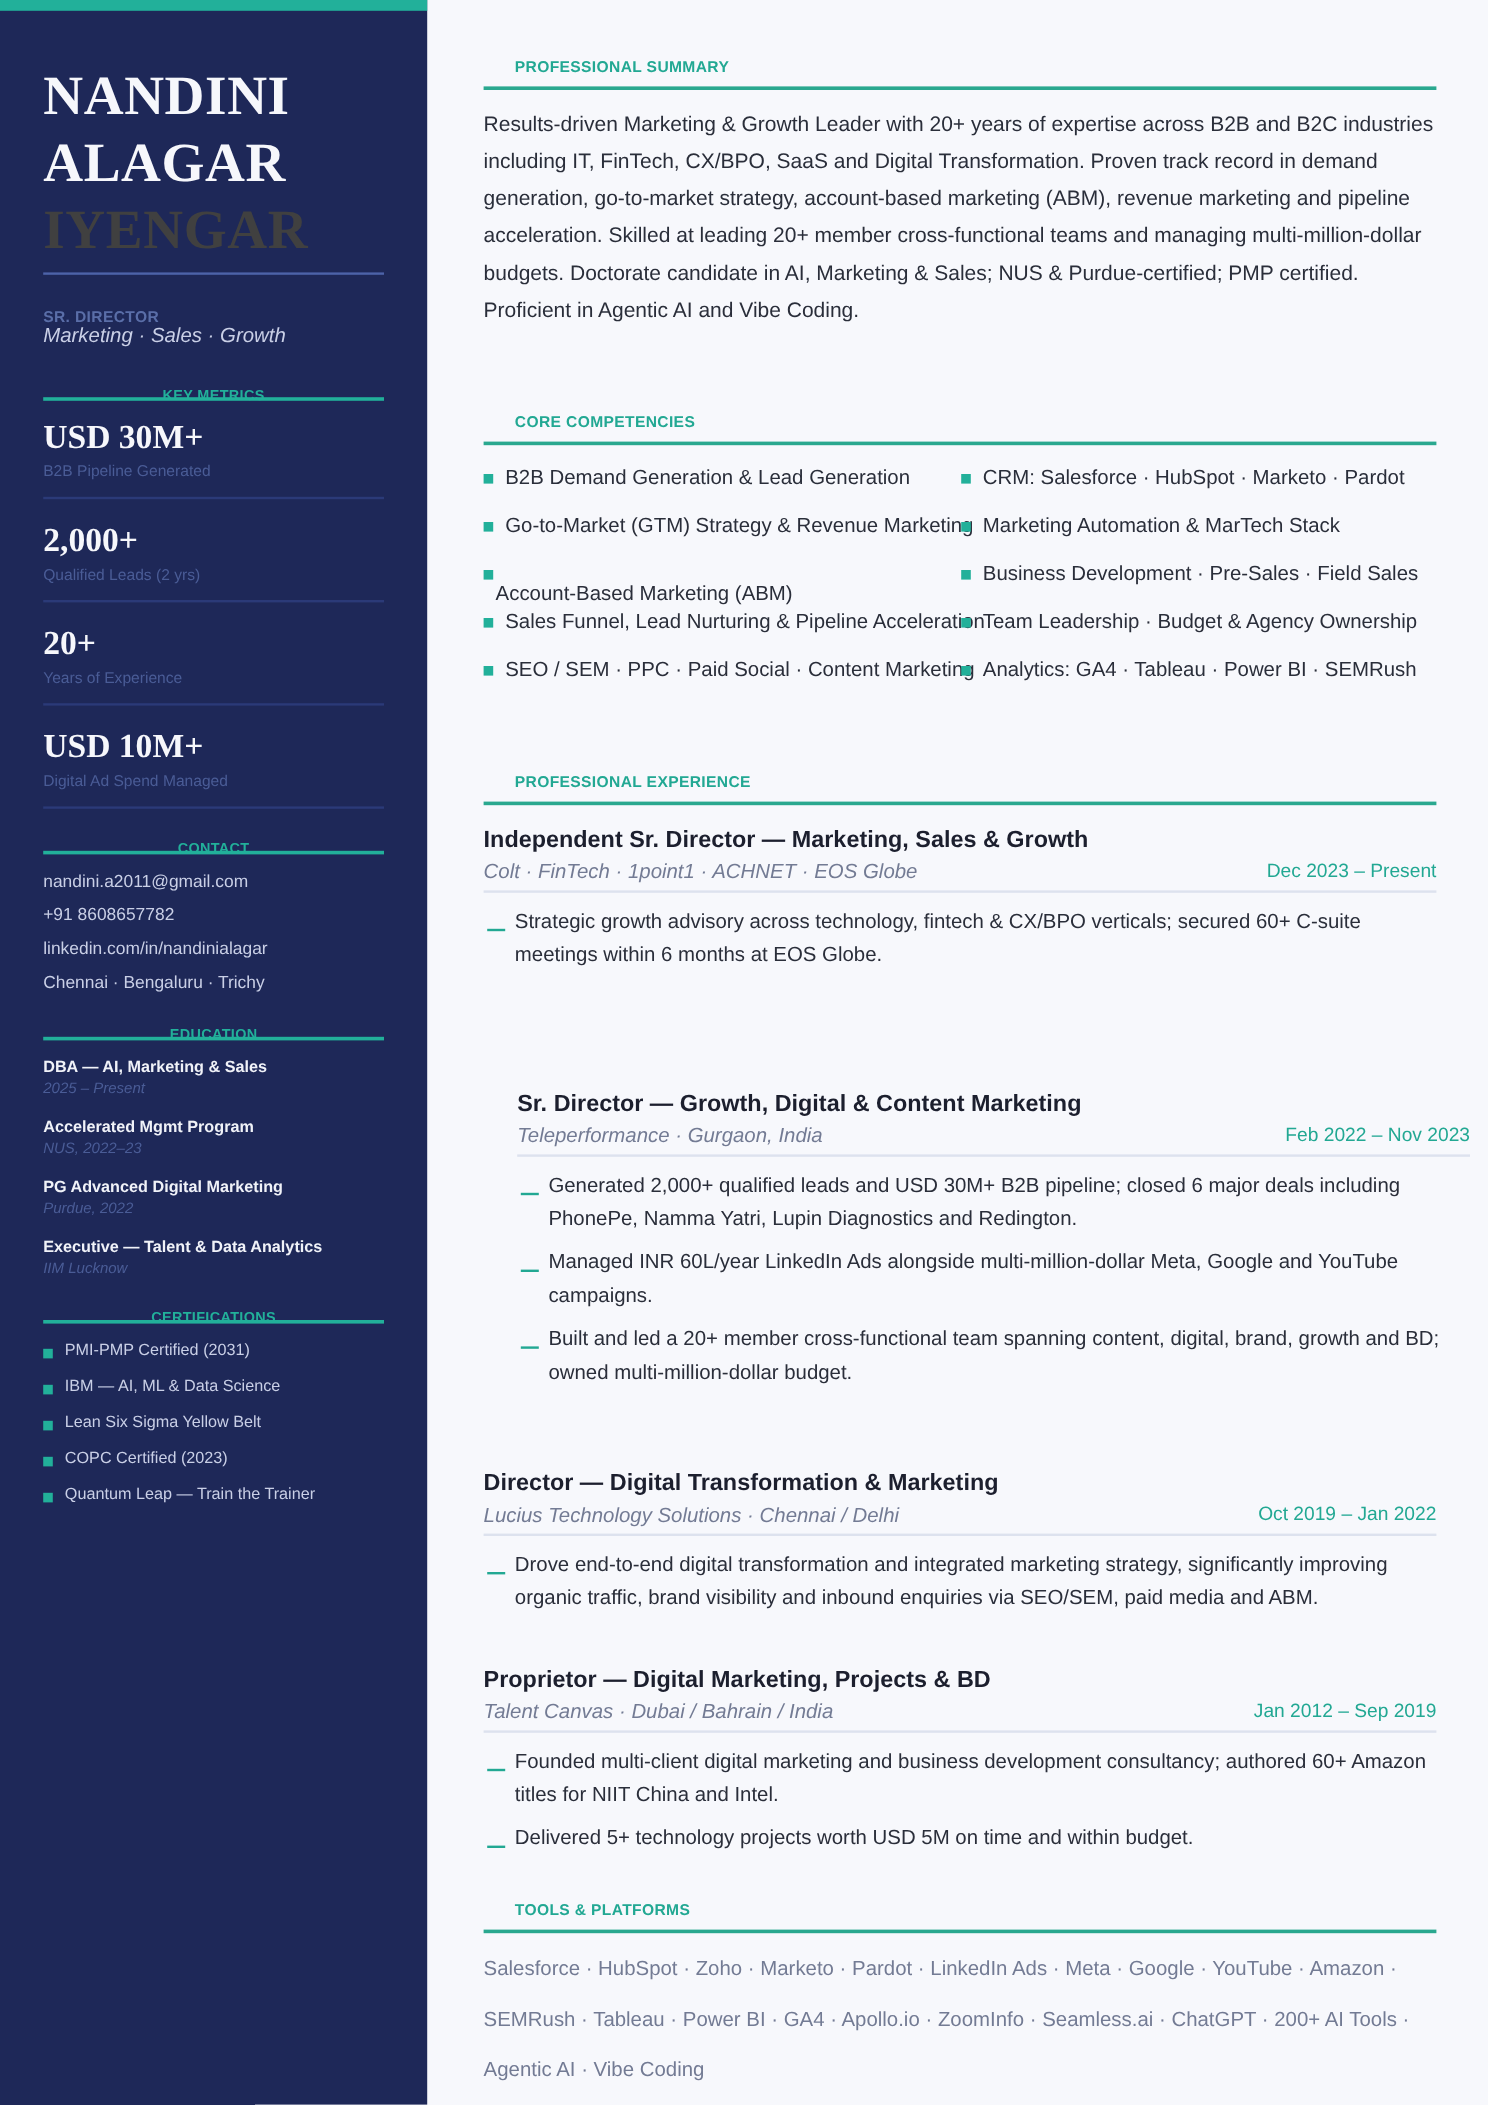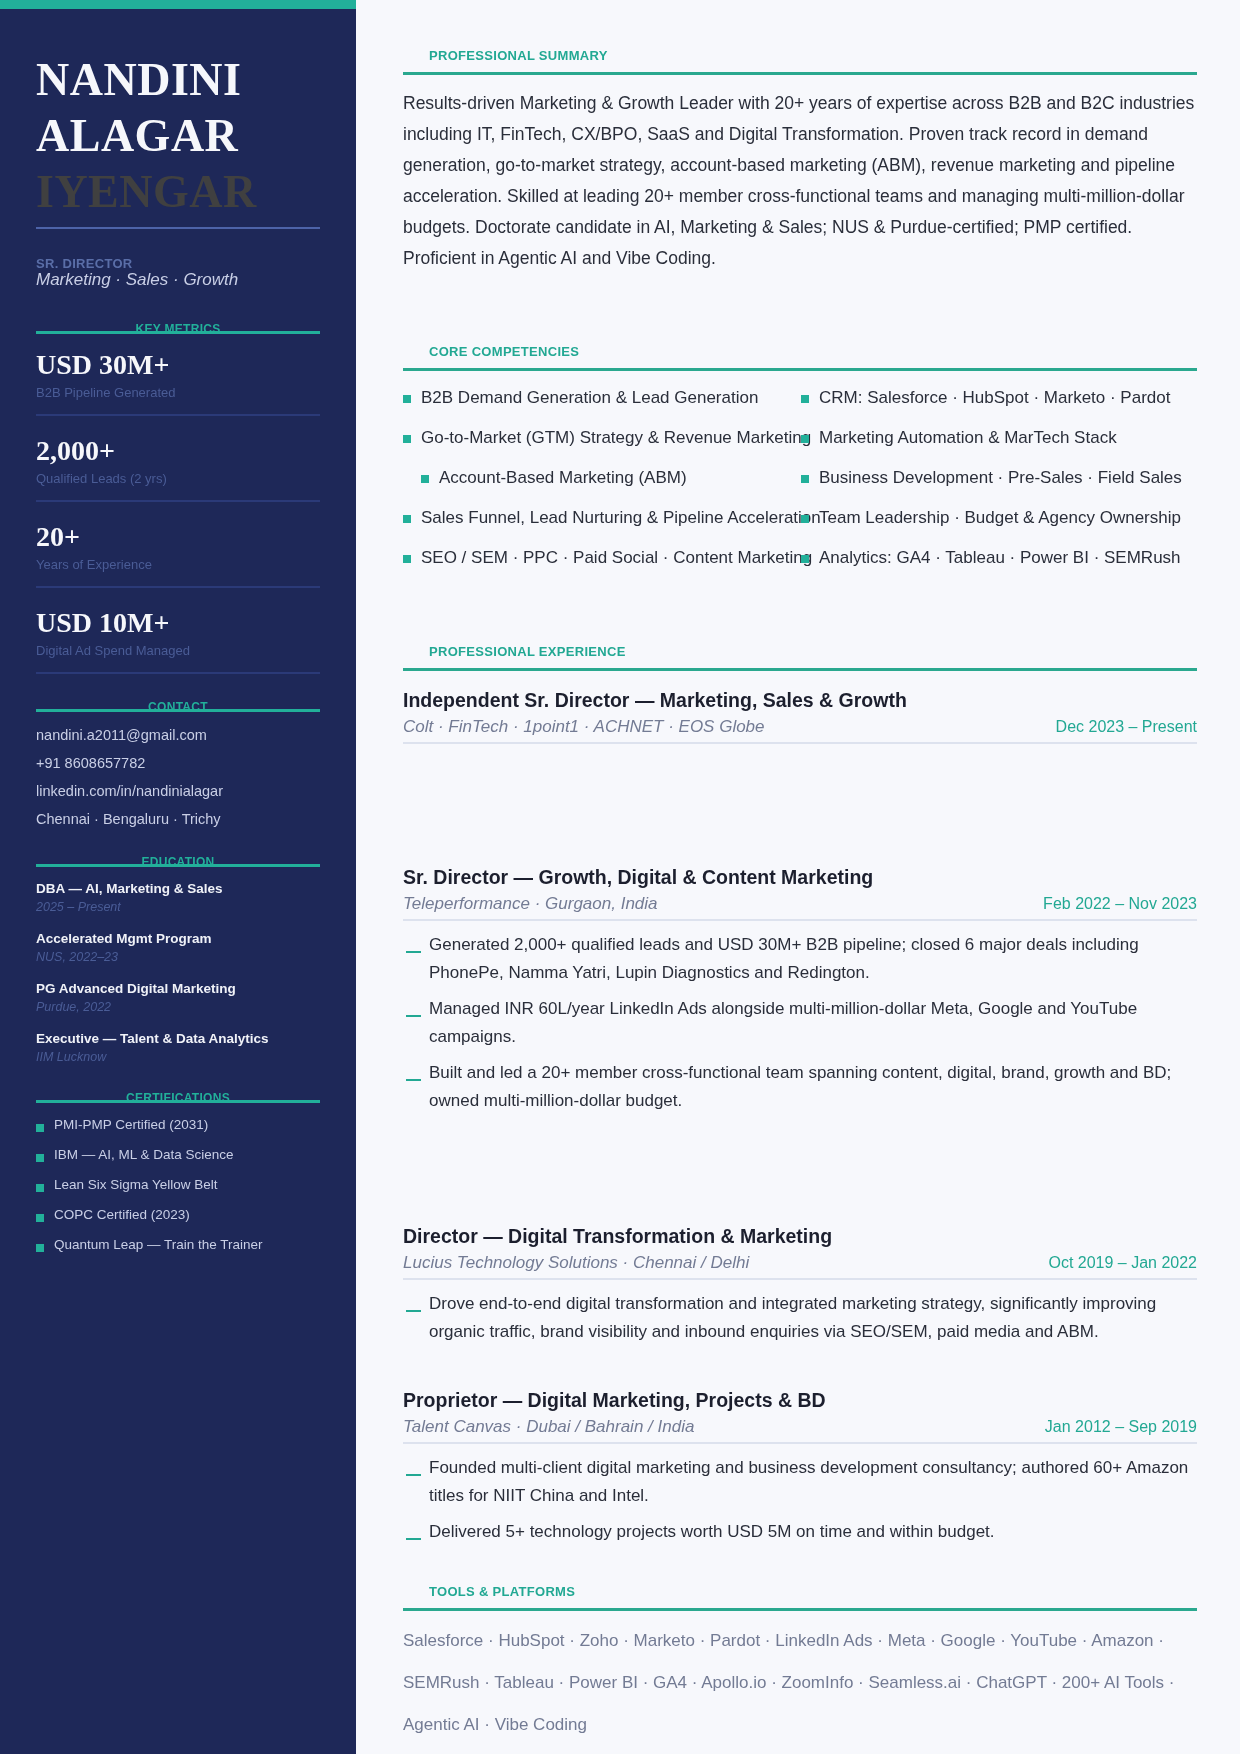--- a/index.html
+++ b/index.html
@@ -191,21 +191,21 @@
   </div>
   <div class="comp-grid">
     <div class="comp-item" style="left:0; top:0;">
         <span class="sq"></span>
         <span class="txt">B2B Demand Generation &amp; Lead Generation</span>
       </div>
     <div class="comp-item" style="left:0; top:40px;">
         <span class="sq"></span>
         <span class="txt">Go-to-Market (GTM) Strategy &amp; Revenue Marketing</span>
       </div>
-    <div class="comp-item" style="left:18px; top:80px;">
+    <div class="comp-item" style="left:0; top:80px;flex-direction:column;">
         <span class="sq"></span>
         <span class="txt">Account-Based Marketing (ABM)</span>
       </div>
     <div class="comp-item" style="left:0; top:120px;">
         <span class="sq"></span>
         <span class="txt">Sales Funnel, Lead Nurturing &amp; Pipeline Acceleration</span>
       </div>
     <div class="comp-item" style="left:0; top:160px;">
         <span class="sq"></span>
         <span class="txt">SEO / SEM · PPC · Paid Social · Content Marketing</span>
@@ -238,24 +238,28 @@
     <div class="sec-rule"></div>
   </div>
 
   <div class="job" style="top:687px;">
     <div class="job-title">Independent Sr. Director — Marketing, Sales &amp; Growth</div>
     <div class="job-meta">
       <span class="job-company">Colt · FinTech · 1point1 · ACHNET · EOS Globe</span>
       <span class="job-dates">Dec 2023 – Present</span>
     </div>
     <div class="bullets">
-    </div>
-  </div>
-
-  <div class="job" style="top:864px;">
+      <div class="bullet">
+          <span class="dash"></span>
+          <span class="btxt">Strategic growth advisory across technology, fintech &amp; CX/BPO verticals; secured 60+ C-suite meetings within 6 months at EOS Globe.</span>
+        </div>
+    </div>
+  </div>
+
+  <div class="job" style="top:907px;margin-left:28px;">
     <div class="job-title">Sr. Director — Growth, Digital &amp; Content Marketing</div>
     <div class="job-meta">
       <span class="job-company">Teleperformance · Gurgaon, India</span>
       <span class="job-dates">Feb 2022 – Nov 2023</span>
     </div>
     <div class="bullets">
       <div class="bullet">
           <span class="dash"></span>
           <span class="btxt">Generated 2,000+ qualified leads and USD 30M+ B2B pipeline; closed 6 major deals including PhonePe, Namma Yatri, Lupin Diagnostics and Redington.</span>
         </div>

